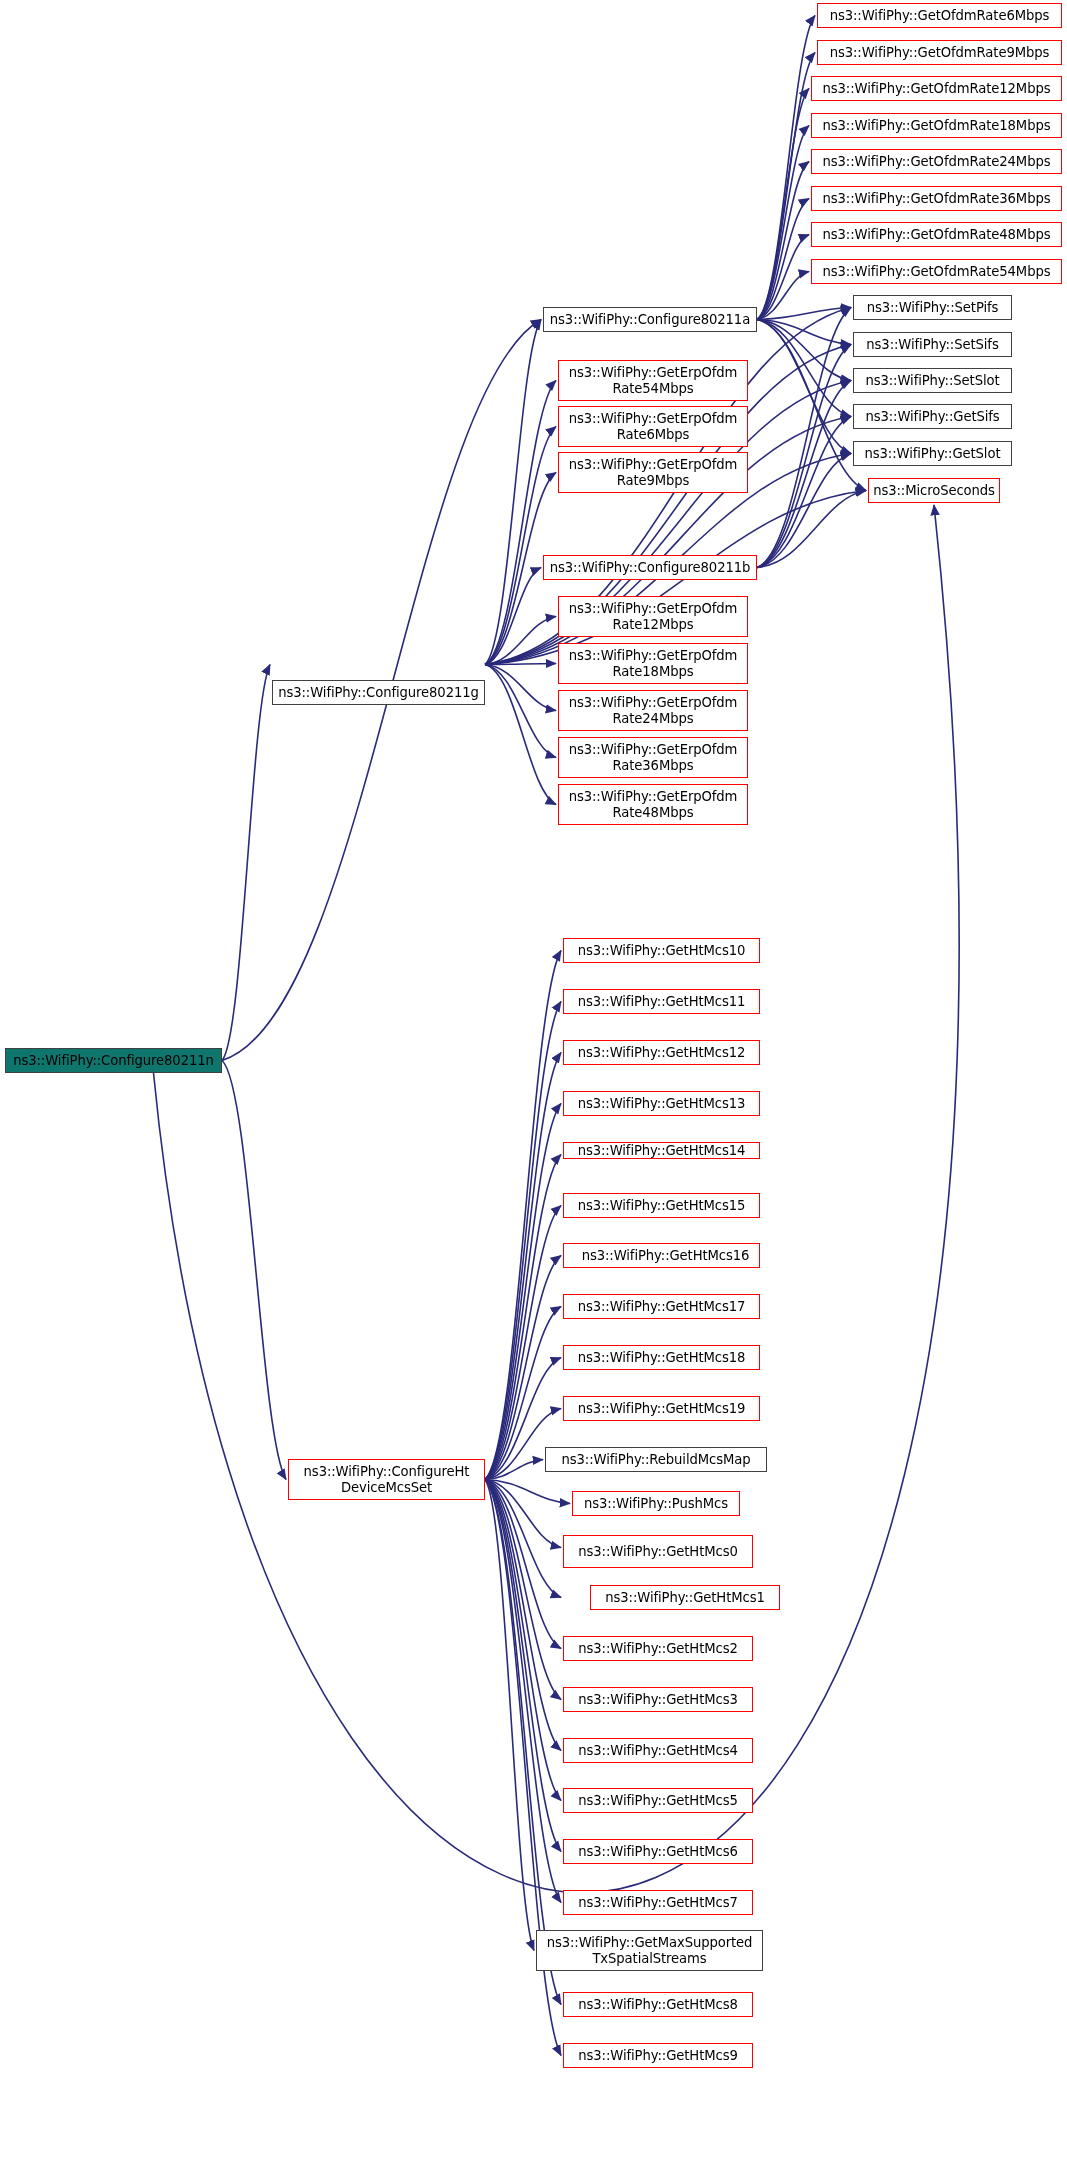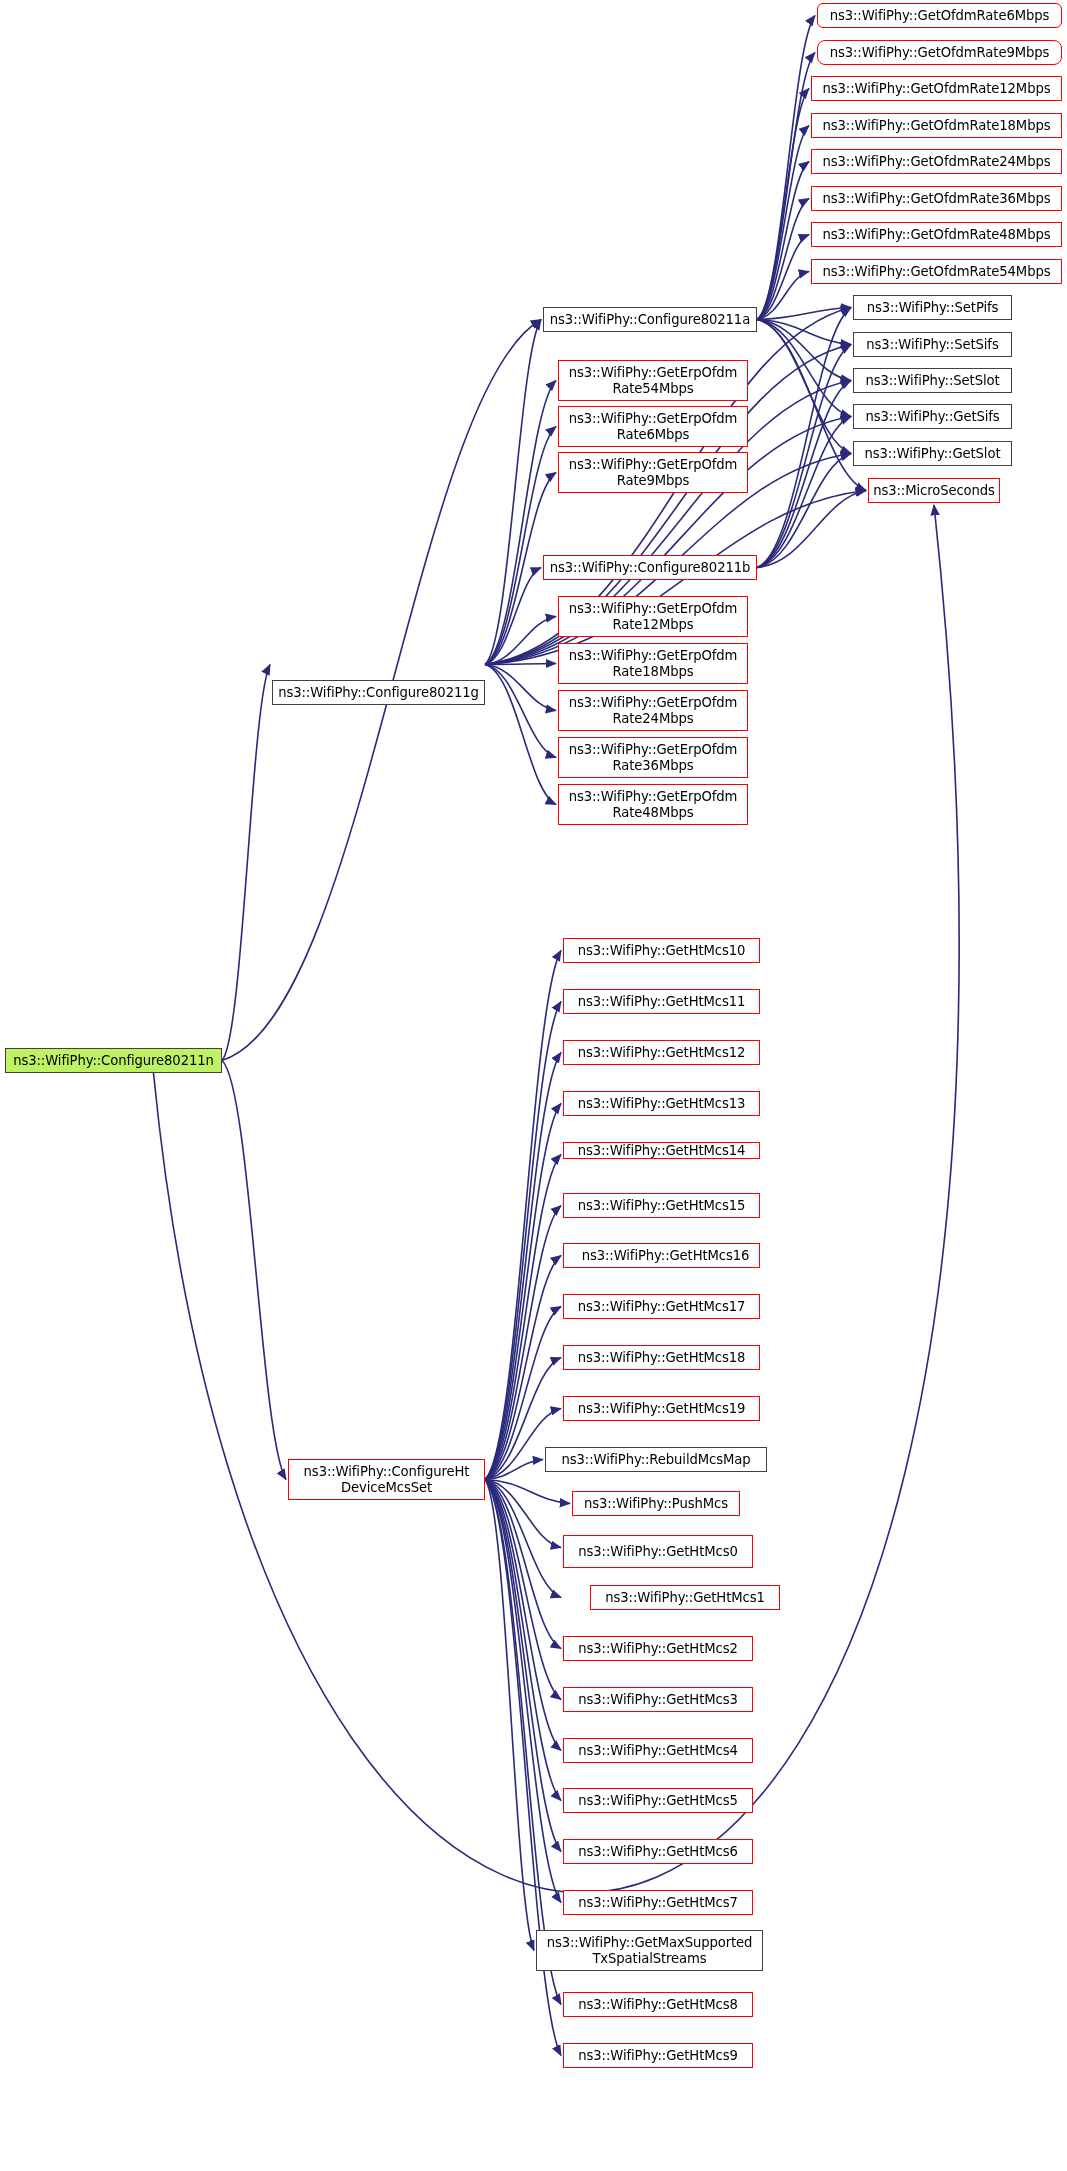--- a/index.html
+++ b/index.html
@@ -4,21 +4,21 @@
 <style>
   html,body{margin:0;padding:0;background:#ffffff;}
   body{font-family:"DejaVu Sans","Liberation Sans",sans-serif;}
   #graph{position:relative;width:1067px;height:2171px;background:#ffffff;overflow:hidden;}
   #edges{position:absolute;left:0;top:0;width:1067px;height:2171px;pointer-events:none;}
   .node{position:absolute;box-sizing:border-box;display:flex;align-items:center;justify-content:center;
         text-align:center;line-height:1.18;color:#000000;background:#ffffff;
         font-size:13.2px;letter-spacing:-0.1px;white-space:pre-line;}
   .node.red{border:1.6px solid #ff0000;}
   .node.black{border:1.6px solid #404040;}
-  .node.root{border:1.6px solid #404040;background:#bef264;}
+  .node.root{border:1.6px solid #404040;background:#0f766e;}
   .node span{display:block;padding:0 5px;}
 </style>
 </head>
 <body>
 
 <div id="graph">
   <svg id="edges" viewBox="0 0 1067 2171">
     <defs>
       <marker id="arrow" viewBox="0 0 10 10" refX="9.2" refY="5" markerWidth="7" markerHeight="7" orient="auto-start-reverse">
         <path d="M 0 0.8 L 10 5 L 0 9.2 z" fill="#2a2a7a"></path>
@@ -105,22 +105,22 @@
     <div class="node red" style="left: 558px; top: 596px; width: 190px; height: 41px;"><span>ns3::WifiPhy::GetErpOfdm
 Rate12Mbps</span></div>
     <div class="node red" style="left: 558px; top: 643px; width: 190px; height: 41px;"><span>ns3::WifiPhy::GetErpOfdm
 Rate18Mbps</span></div>
     <div class="node red" style="left: 558px; top: 690px; width: 190px; height: 41px;"><span>ns3::WifiPhy::GetErpOfdm
 Rate24Mbps</span></div>
     <div class="node red" style="left: 558px; top: 737px; width: 190px; height: 41px;"><span>ns3::WifiPhy::GetErpOfdm
 Rate36Mbps</span></div>
     <div class="node red" style="left: 558px; top: 784px; width: 190px; height: 41px;"><span>ns3::WifiPhy::GetErpOfdm
 Rate48Mbps</span></div>
-    <div class="node red" style="left: 817px; top: 3px; width: 245px; height: 25px; border-radius: 6px;"><span>ns3::WifiPhy::GetOfdmRate6Mbps</span></div>
-    <div class="node red" style="left: 817px; top: 40px; width: 245px; height: 25px; border-radius: 8px;"><span>ns3::WifiPhy::GetOfdmRate9Mbps</span></div>
+    <div class="node red" style="left: 817px; top: 3px; width: 245px; height: 25px;"><span>ns3::WifiPhy::GetOfdmRate6Mbps</span></div>
+    <div class="node red" style="left: 817px; top: 40px; width: 245px; height: 25px;"><span>ns3::WifiPhy::GetOfdmRate9Mbps</span></div>
     <div class="node red" style="left: 811px; top: 76px; width: 251px; height: 25px;"><span>ns3::WifiPhy::GetOfdmRate12Mbps</span></div>
     <div class="node red" style="left: 811px; top: 113px; width: 251px; height: 25px;"><span>ns3::WifiPhy::GetOfdmRate18Mbps</span></div>
     <div class="node red" style="left: 811px; top: 149px; width: 251px; height: 25px;"><span>ns3::WifiPhy::GetOfdmRate24Mbps</span></div>
     <div class="node red" style="left: 811px; top: 186px; width: 251px; height: 25px;"><span>ns3::WifiPhy::GetOfdmRate36Mbps</span></div>
     <div class="node red" style="left: 811px; top: 222px; width: 251px; height: 25px;"><span>ns3::WifiPhy::GetOfdmRate48Mbps</span></div>
     <div class="node red" style="left: 811px; top: 259px; width: 251px; height: 25px;"><span>ns3::WifiPhy::GetOfdmRate54Mbps</span></div>
     <div class="node black" style="left: 853px; top: 295px; width: 159px; height: 25px;"><span>ns3::WifiPhy::SetPifs</span></div>
     <div class="node black" style="left: 853px; top: 332px; width: 159px; height: 25px;"><span>ns3::WifiPhy::SetSifs</span></div>
     <div class="node black" style="left: 853px; top: 368px; width: 159px; height: 25px;"><span>ns3::WifiPhy::SetSlot</span></div>
     <div class="node black" style="left: 853px; top: 404px; width: 159px; height: 25px;"><span>ns3::WifiPhy::GetSifs</span></div>

